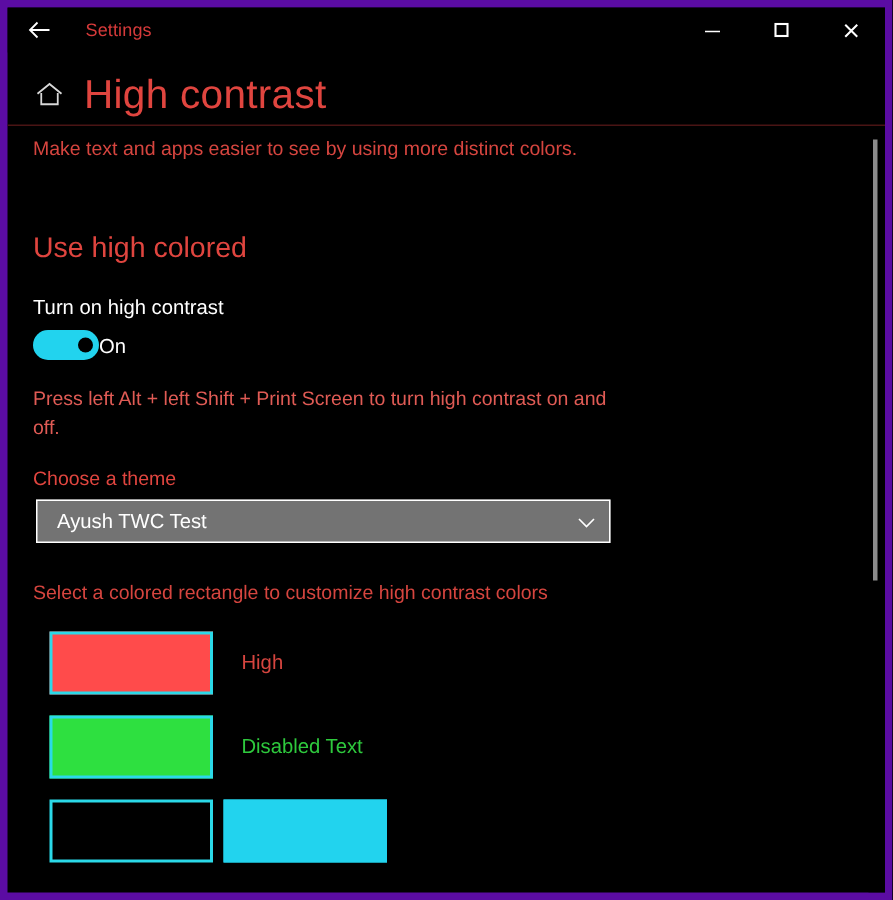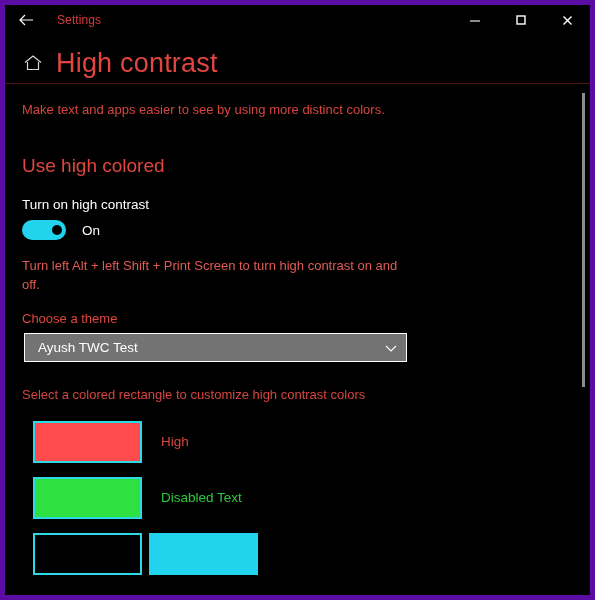--- a/index.html
+++ b/index.html
@@ -98,21 +98,21 @@
   #content {
     position: absolute;
     left: 0; top: 79px;
     width: 585px;
     height: 511px;
     overflow: hidden;
   }
 
   .description {
     position: absolute;
-    left: 17px; top: 17px;
+    left: 17px; top: 6px;
     width: 500px;
     color: #d6453f;
     font-size: 13px;
     line-height: 18px;
   }
 
   .section-heading {
     position: absolute;
     left: 17px; top: 70px;
     color: #e0453f;
@@ -145,21 +145,21 @@
   #toggle-knob {
     position: absolute;
     right: 4px; top: 5px;
     width: 10px; height: 10px;
     border-radius: 50%;
     background: #000000;
   }
   #toggle-state {
     color: #ffffff;
     font-size: 13.5px;
-    margin-left: 16px;
+    margin-left: 0;
   }
 
   .shortcut-hint {
     position: absolute;
     left: 17px; top: 172px;
     width: 390px;
     color: #e05b55;
     font-size: 13px;
     line-height: 19px;
   }
@@ -301,21 +301,21 @@
 
     <div class="setting-label">Turn on high contrast</div>
 
     <div id="toggle-row">
       <div id="toggle-switch">
         <div id="toggle-knob"></div>
       </div>
       <div id="toggle-state">On</div>
     </div>
 
-    <div class="shortcut-hint">Turn left Alt + left Shift + Print Screen to turn high contrast on and off.</div>
+    <div class="shortcut-hint">Press left Alt + left Shift + Print Screen to turn high contrast on and off.</div>
 
     <div class="field-label">Choose a theme</div>
 
     <div id="theme-dropdown">
       <div id="theme-dropdown-value">Ayush TWC Test</div>
       <span>
         <svg id="chevron-down-icon" width="14" height="14" viewBox="0 0 14 14">
           <path d="M2 5 L7 10 L12 5" fill="none" stroke="#ffffff" stroke-width="1.1"></path>
         </svg>
       </span>

